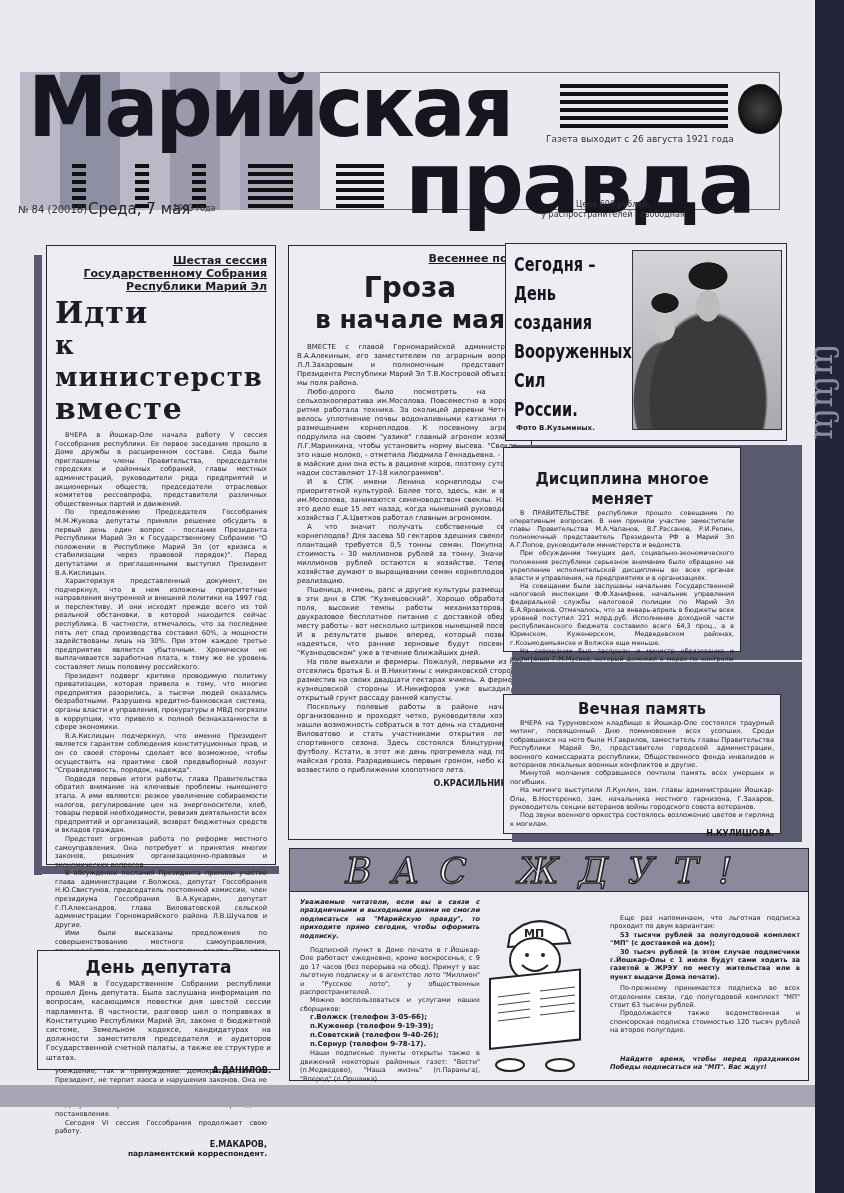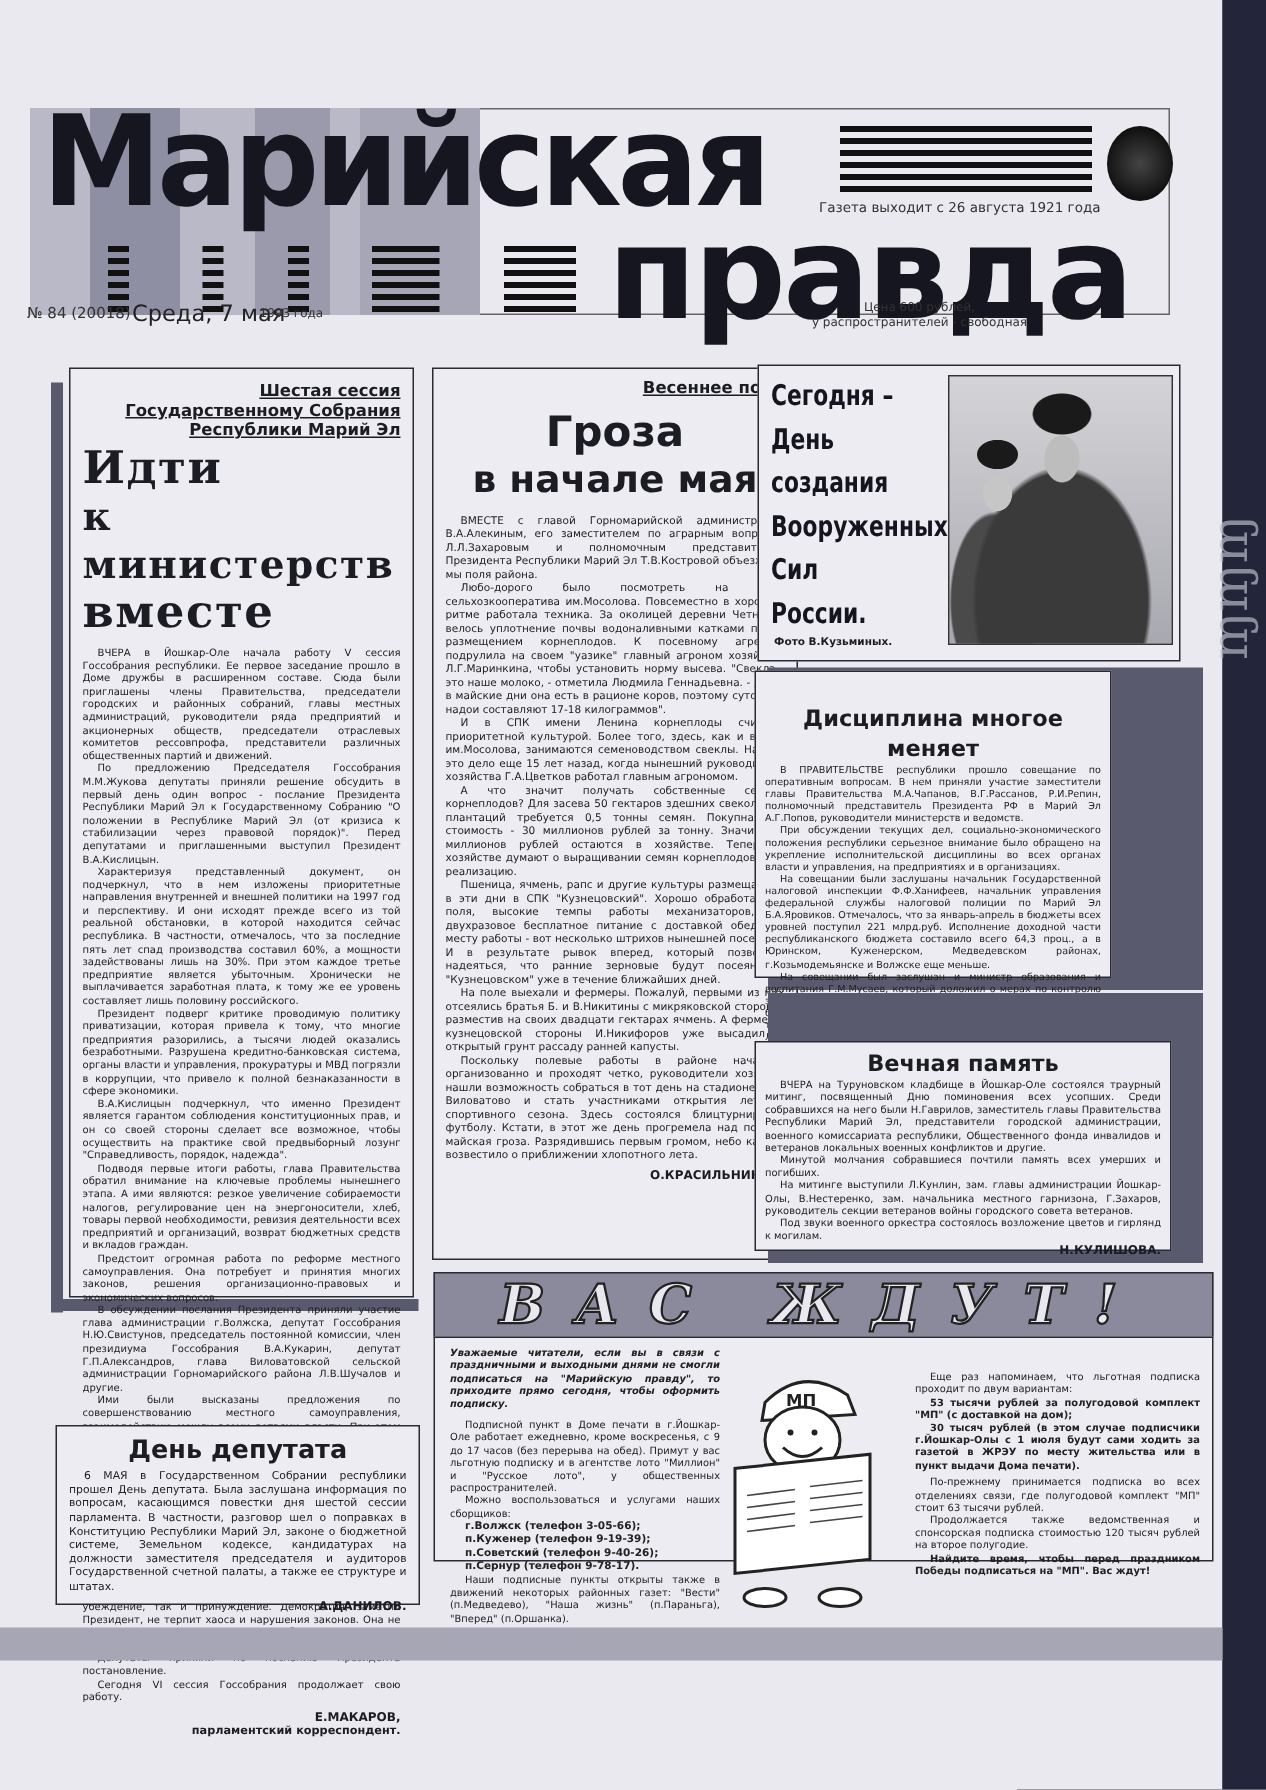--- a/index.html
+++ b/index.html
@@ -78,21 +78,21 @@
     border: 1px solid #333;
   }
   .today-head { font-family: "DejaVu Sans Condensed", "DejaVu Sans", sans-serif; font-weight: 900; font-size: 19px; line-height: 29px; transform: scaleX(.85); transform-origin: left; color: #151520; }
 
   .banner {
     position: absolute; left: 289px; top: 848px; width: 520px; height: 44px;
     background: #8a8a9c; border: 1.5px solid #2a2a35;
     display: flex; align-items: center; justify-content: center;
   }
   .banner span {
-    font-family: "DejaVu Serif", serif; font-style: italic; font-weight: 700;
+    font-family: "DejaVu Serif", serif; font-style: italic; font-weight: 400;
     font-size: 36px; letter-spacing: 20px; color: #e8e8ee;
     -webkit-text-stroke: 1.5px #222;
   }
   .mascot { position: absolute; left: 480px; top: 905px; width: 110px; height: 170px; }
   .bottom-band { position: absolute; left: 0; top: 1085px; width: 815px; height: 22px; background: #a6a6b4; }
 </style>
 </head>
 <body>
 
 <div class="paper"></div>
@@ -218,21 +218,21 @@
     <p>Минутой молчания собравшиеся почтили память всех умерших и погибших.</p>
     <p>На митинге выступили Л.Кунлин, зам. главы администрации Йошкар-Олы, В.Нестеренко, зам. начальника местного гарнизона, Г.Захаров, руководитель секции ветеранов войны городского совета ветеранов.</p>
     <p>Под звуки военного оркестра состоялось возложение цветов и гирлянд к могилам.</p>
   </div>
   <div class="sig" style="margin-top:1px;">Н.КУЛИШОВА.</div>
 </div>
 
 <div class="banner">
   <span>ВАС ЖДУТ!</span>
 </div>
-<div class="box" style="left:289px;top:891px;width:520px;height:150px;padding:6px 10px;">
+<div class="box" style="left:289px;top:891px;width:520px;height:190px;padding:6px 10px;">
   <div style="position:absolute;left:10px;top:6px;width:180px;">
     <div class="body-text" style="font-style:italic;font-weight:700;font-size:6.6px;line-height:8.4px;">Уважаемые читатели, если вы в связи с праздничными и выходными днями не смогли подписаться на "Марийскую правду", то приходите прямо сегодня, чтобы оформить подписку.</div>
     <div class="body-text" style="margin-top:6px;font-size:6.6px;line-height:8.4px;">
       <p>Подписной пункт в Доме печати в г.Йошкар-Оле работает ежедневно, кроме воскресенья, с 9 до 17 часов (без перерыва на обед). Примут у вас льготную подписку и в агентстве лото "Миллион" и "Русское лото", у общественных распространителей.</p>
       <p>Можно воспользоваться и услугами наших сборщиков:</p>
       <div style="font-weight:700;padding-left:10px;font-size:7px;line-height:9px;">
         <div>г.Волжск (телефон 3-05-66);</div>
         <div>п.Куженер (телефон 9-19-39);</div>
         <div>п.Советский (телефон 9-40-26);</div>
         <div>п.Сернур (телефон 9-78-17).</div>
@@ -240,21 +240,21 @@
       <p>Наши подписные пункты открыты также в движений некоторых районных газет: "Вести" (п.Медведево), "Наша жизнь" (п.Параньга), "Вперед" (п.Оршанка).</p>
     </div>
   </div>
   <div style="position:absolute;left:320px;top:22px;width:190px;">
     <div class="body-text" style="font-size:6.6px;line-height:8.4px;">
       <p>Еще раз напоминаем, что льготная подписка проходит по двум вариантам:</p>
       <p style="font-weight:700;">53 тысячи рублей за полугодовой комплект "МП" (с доставкой на дом);</p>
       <p style="font-weight:700;">30 тысяч рублей (в этом случае подписчики г.Йошкар-Олы с 1 июля будут сами ходить за газетой в ЖРЭУ по месту жительства или в пункт выдачи Дома печати).</p>
       <p style="margin-top:3px;">По-прежнему принимается подписка во всех отделениях связи, где полугодовой комплект "МП" стоит 63 тысячи рублей.</p>
       <p>Продолжается также ведомственная и спонсорская подписка стоимостью 120 тысяч рублей на второе полугодие.</p>
-      <p style="margin-top:0;font-weight:700;">Найдите время, чтобы перед праздником Победы подписаться на "МП". Вас ждут!</p>
+      <p style="margin-top:20px;font-weight:700;font-style:italic;">Найдите время, чтобы перед праздником Победы подписаться на "МП". Вас ждут!</p>
     </div>
   </div>
 </div>
 
 <svg class="mascot" viewBox="0 0 110 170">
   <path d="M30 30 Q55 5 85 25 L90 38 L28 42 Z" fill="#fff" stroke="#222" stroke-width="2"></path>
   <ellipse cx="55" cy="55" rx="25" ry="22" fill="#fff" stroke="#222" stroke-width="2"></ellipse>
   <path d="M42 60 Q55 72 68 60" fill="none" stroke="#222" stroke-width="2"></path>
   <circle cx="47" cy="50" r="2" fill="#222"></circle>
     <circle cx="63" cy="50" r="2" fill="#222"></circle>

